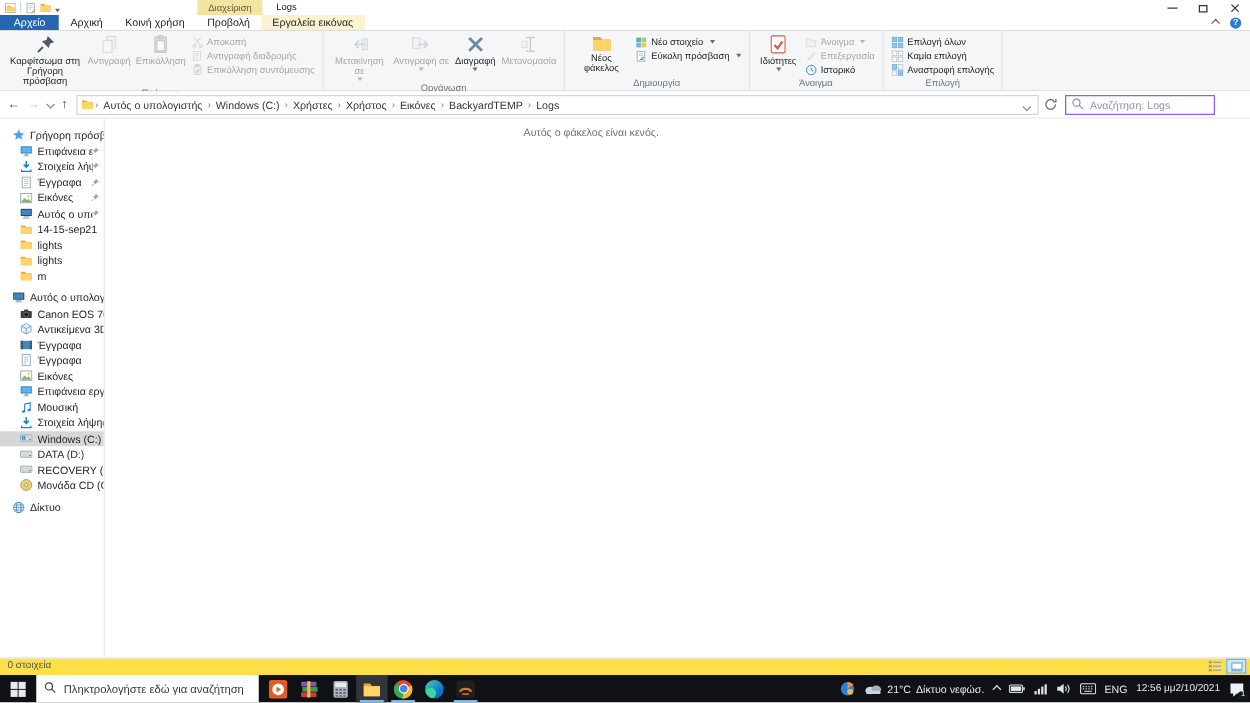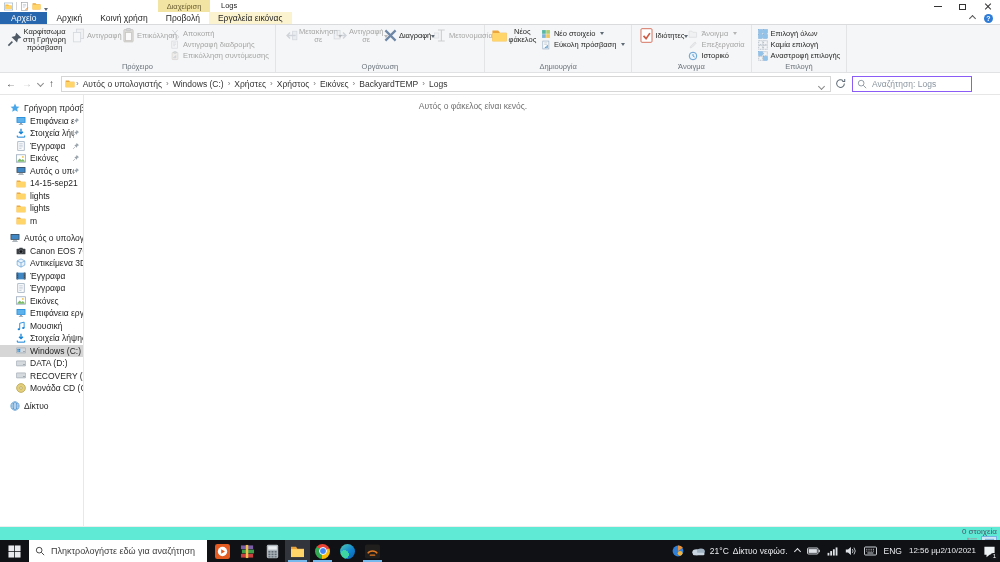--- a/index.html
+++ b/index.html
@@ -35,21 +35,21 @@
   .chev-up{display:inline-block;width:4px;height:4px;border-left:1px solid #555;border-top:1px solid #555;transform:rotate(45deg);}
   #help-btn{width:9px;height:9px;border-radius:50%;background:#2e7cd6;color:#fff;font-size:7px;
     display:flex;align-items:center;justify-content:center;font-weight:bold;}
 
   
   #ribbon{position:absolute;left:0;top:25px;width:1000px;height:48px;background:#f5f6f7;
     border-bottom:1px solid #e1e2e3;box-sizing:border-box;display:flex;}
   .rgroup{display:flex;flex-direction:column;border-right:1px solid #e3e4e5;padding:0 2px;}
   .rgroup-body{flex:1;display:flex;align-items:flex-start;padding:1px 2px 0;}
   .rgroup-label{height:10px;font-size:7.5px;color:#6a737c;text-align:center;line-height:10px;white-space:nowrap;padding:0 4px;}
-  .rbtn-big{min-width:34px;max-width:46px;display:flex;flex-direction:row;align-items:center;
+  .rbtn-big{min-width:34px;max-width:46px;display:flex;flex-direction:column;align-items:center;
     text-align:center;font-size:7.5px;line-height:8px;color:#262626;padding:1px 2px;}
   .rbtn-big.wide{max-width:60px;min-width:56px;}
   .rbtn-big .rbl{margin-top:1px;}
   .rbtn-small{display:flex;align-items:center;gap:3px;font-size:7.5px;height:11px;color:#262626;padding:0 2px;white-space:nowrap;}
   .rsmall-col{display:flex;flex-direction:column;padding-top:2px;}
   .disabled{color:#a6a6a6;}
   .disabled .ic{opacity:.5;filter:grayscale(60%);}
   .dd{width:0;height:0;border-left:2.5px solid transparent;border-right:2.5px solid transparent;
     border-top:3px solid #5f6a75;display:inline-block;margin-left:2px;flex:none;}
   .rbtn-big .dd{margin:1px auto 0;display:block;}
@@ -79,22 +79,22 @@
   .sb-head{padding-left:10px;}
   .sb-child{padding-left:16px;}
   .sb-item .ic{margin-right:4px;}
   .sb-label{overflow:hidden;}
   .sb-item.pinned .sb-label{max-width:44px;}
   .pin-marker{position:absolute;right:3px;top:2px;}
   .sb-item.selected{background:#d6d6d6;}
   #empty-msg{position:absolute;left:313px;top:6px;width:320px;text-align:center;font-size:8.5px;color:#707070;}
 
   
-  #statusbar{position:absolute;left:0;top:526px;width:1000px;height:14px;background:#5eead4;border-top:1px solid #ededed;
-    box-sizing:border-box;display:flex;align-items:flex-end;justify-content:space-between;padding:0 3px 0 6px;flex-direction:column;}
+  #statusbar{position:absolute;left:0;top:526px;width:1000px;height:14px;background:#fde047;border-top:1px solid #ededed;
+    box-sizing:border-box;display:flex;align-items:flex-start;justify-content:space-between;padding:0 3px 0 6px;}
   #status-text{font-size:8px;color:#4a5568;}
   #view-btns{display:flex;gap:1px;}
   .vb{width:16px;height:12px;display:flex;align-items:center;justify-content:center;border:1px solid transparent;box-sizing:border-box;}
   .vb.selected{background:#cfe6f7;border-color:#70b2e2;}
 
   
   #taskbar{position:absolute;left:0;top:540px;width:1000px;height:22px;background:#101114;display:flex;align-items:stretch;color:#e8eaed;}
   #tb-start{width:29px;display:flex;align-items:center;justify-content:center;}
   #tb-search{width:178px;background:#fff;display:flex;align-items:center;gap:4px;padding:0 6px;box-sizing:border-box;}
   #tb-search input{border:none;outline:none;width:100%;font-size:9px;font-family:inherit;color:#222;background:transparent;}

